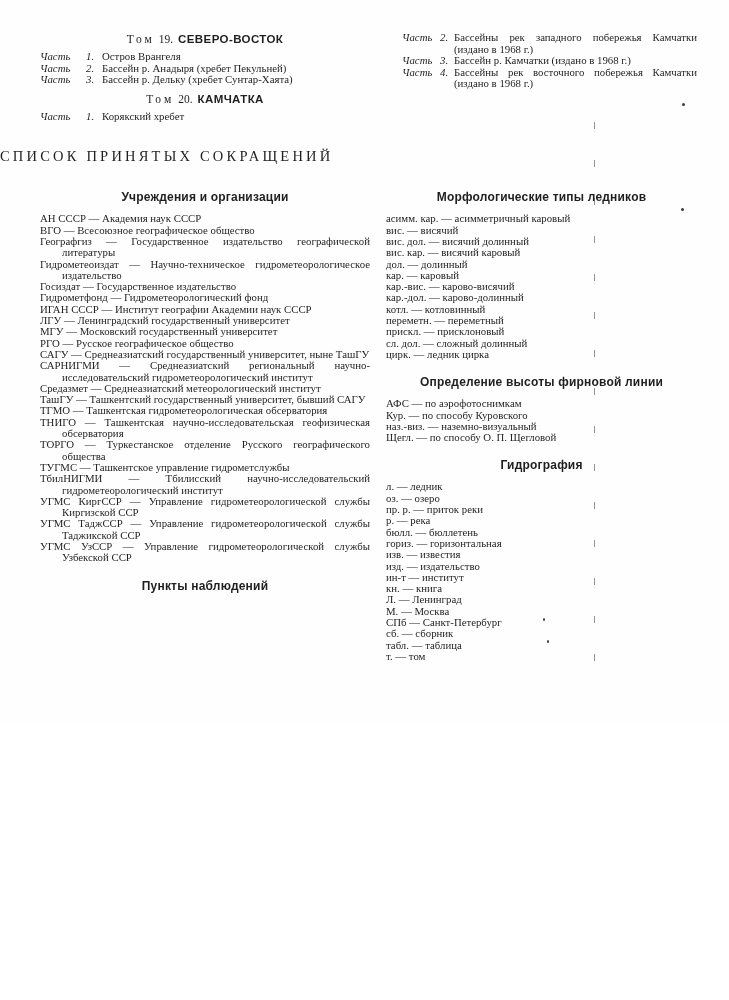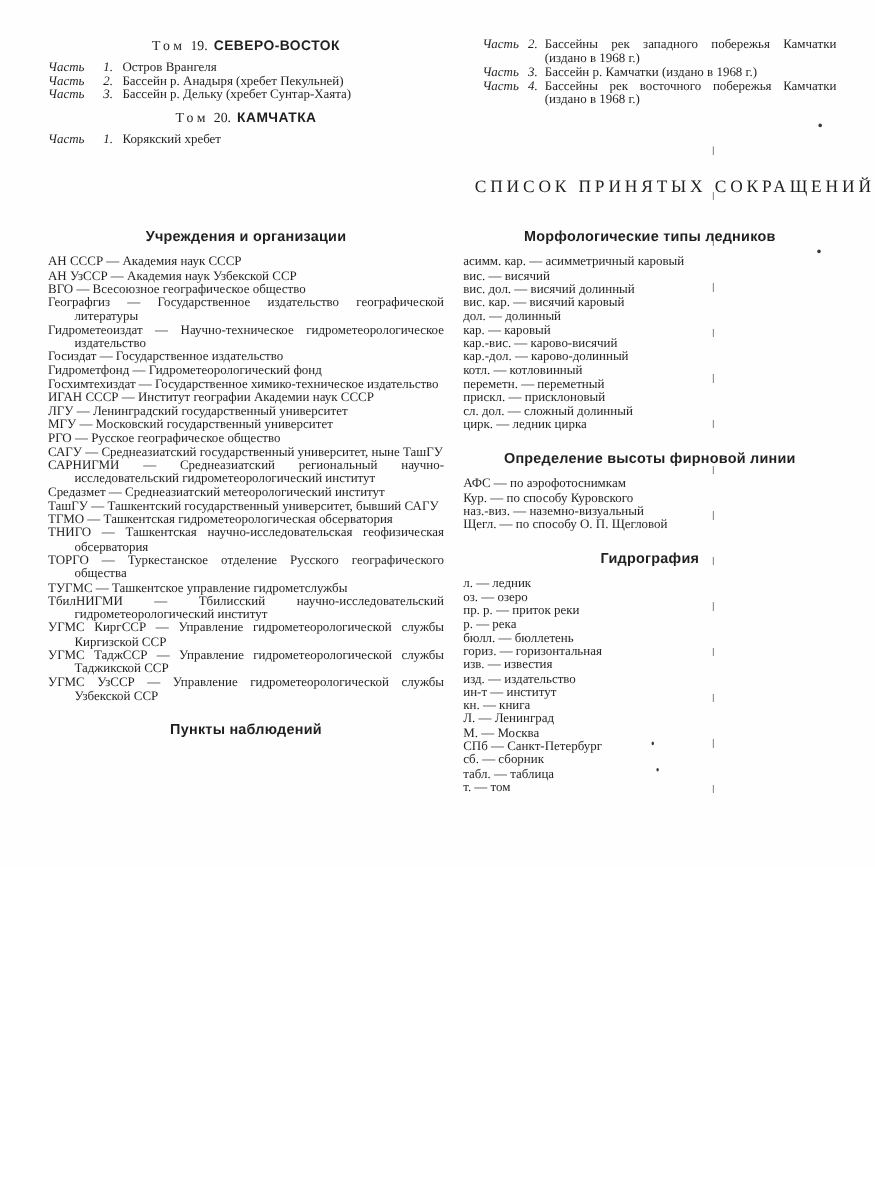--- a/index.html
+++ b/index.html
@@ -48,21 +48,21 @@
   .part-word { display: inline-block; width: 46px; font-style: italic; text-indent: 0; }
   .part-num  { display: inline-block; width: 16px; font-style: italic; text-indent: 0; }
   .top-right .part { padding-left: 52px; text-indent: -52px; margin-left: 16px; }
   .top-right .part-word { width: 38px; }
   .top-right .part-num  { width: 14px; }
   .vol20 { margin-top: 7px; }
   .vol20-parts .part { margin-top: 3px; font-family: Liberation Serif, serif; }
 
   
   .main-title {
-    text-align: right;
+    text-align: left;
     font-size: 14.5px;
     font-weight: normal;
     letter-spacing: 3.2px;
     margin: 26px 0 10px 0;
   }
 
   
   .columns {
     display: flex;
     padding: 0 32px 0 40px;
@@ -160,33 +160,31 @@
   <div class="columns">
 
     <div class="col-left">
 
       <section>
         <h2 class="sec-title">Учреждения и организации</h2>
         <div class="entries">
 
             <p class="entry">АН СССР — Академия наук СССР</p>
 
-            <p class="entry">АН УзССР — Академия наук Узбекской ССР</p>
 
             <p class="entry">ВГО — Всесоюзное географическое общество</p>
 
             <p class="entry">Географгиз — Государственное издательство географической литературы</p>
 
             <p class="entry">Гидрометеоиздат — Научно-техническое гидрометеорологическое издательство</p>
 
             <p class="entry">Госиздат — Государственное издательство</p>
 
             <p class="entry">Гидрометфонд — Гидрометеорологический фонд</p>
 
-            <p class="entry">Госхимтехиздат — Государственное химико-техническое издательство</p>
 
             <p class="entry">ИГАН СССР — Институт географии Академии наук СССР</p>
 
             <p class="entry">ЛГУ — Ленинградский государственный университет</p>
 
             <p class="entry">МГУ — Московский государственный университет</p>
 
             <p class="entry">РГО — Русское географическое общество</p>
 
             <p class="entry">САГУ — Среднеазиатский государственный университет, ныне ТашГУ</p>

